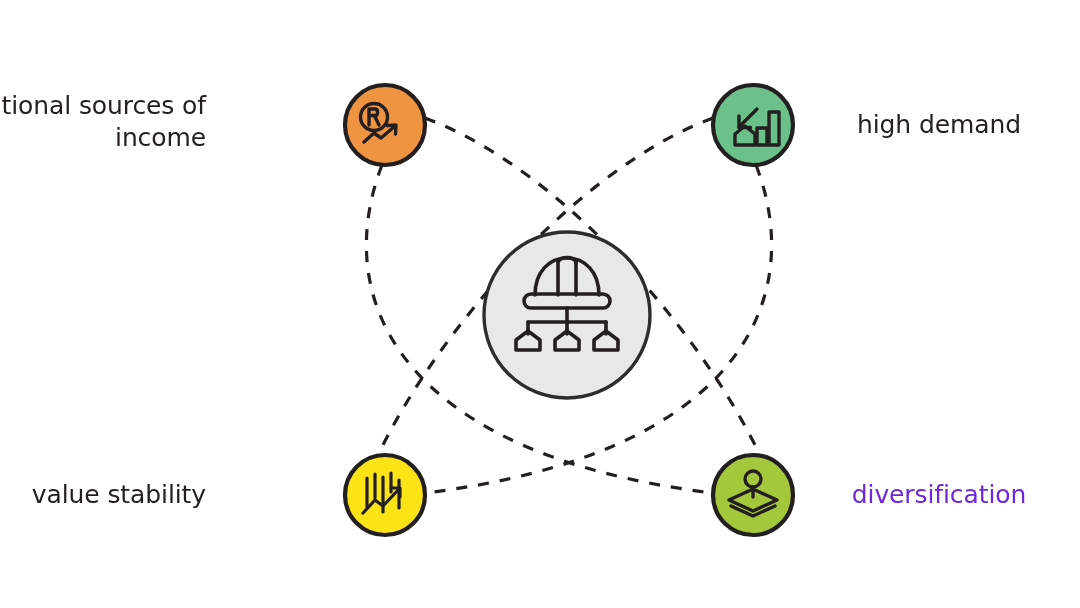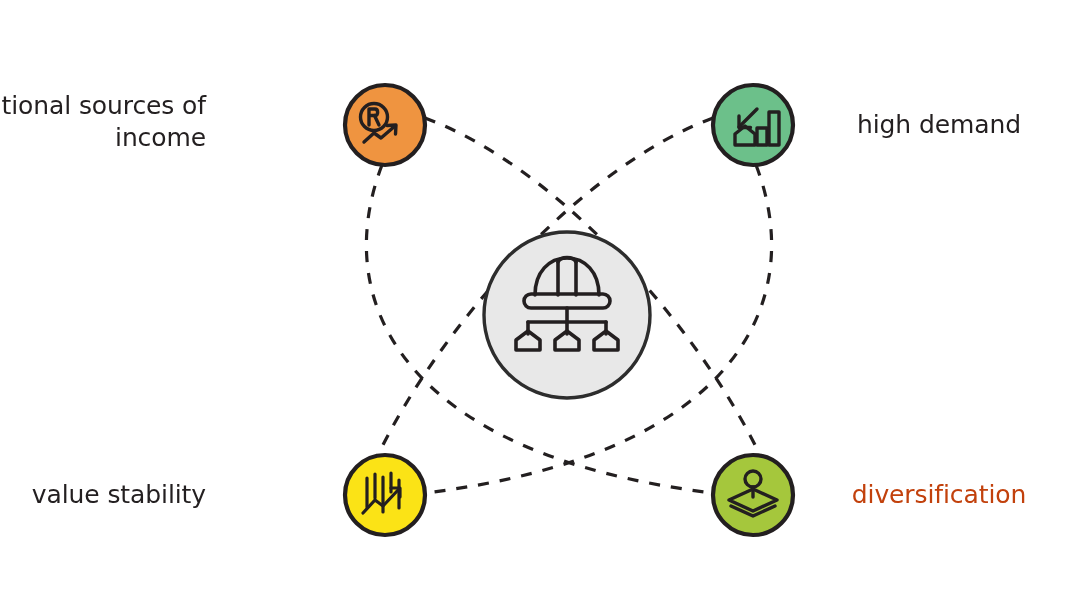--- a/index.html
+++ b/index.html
@@ -166,15 +166,15 @@
     </g>
   </svg>
 
   <div class="node-label label-left" id="label-additional-sources-of-income" style="color: rgb(35, 31, 32);">additional sources of
 income</div>
 
   <div class="node-label label-right" id="label-high-demand" style="color: rgb(35, 31, 32);">high demand</div>
 
   <div class="node-label label-left" id="label-value-stability" style="color: rgb(35, 31, 32);">value stability</div>
 
-  <div class="node-label label-right" id="label-diversification" style="color: #c2410c;">diversification</div>
+  <div class="node-label label-right" id="label-diversification" style="color: #6d28d9;">diversification</div>
 
 </div>
 
 </body></html>

